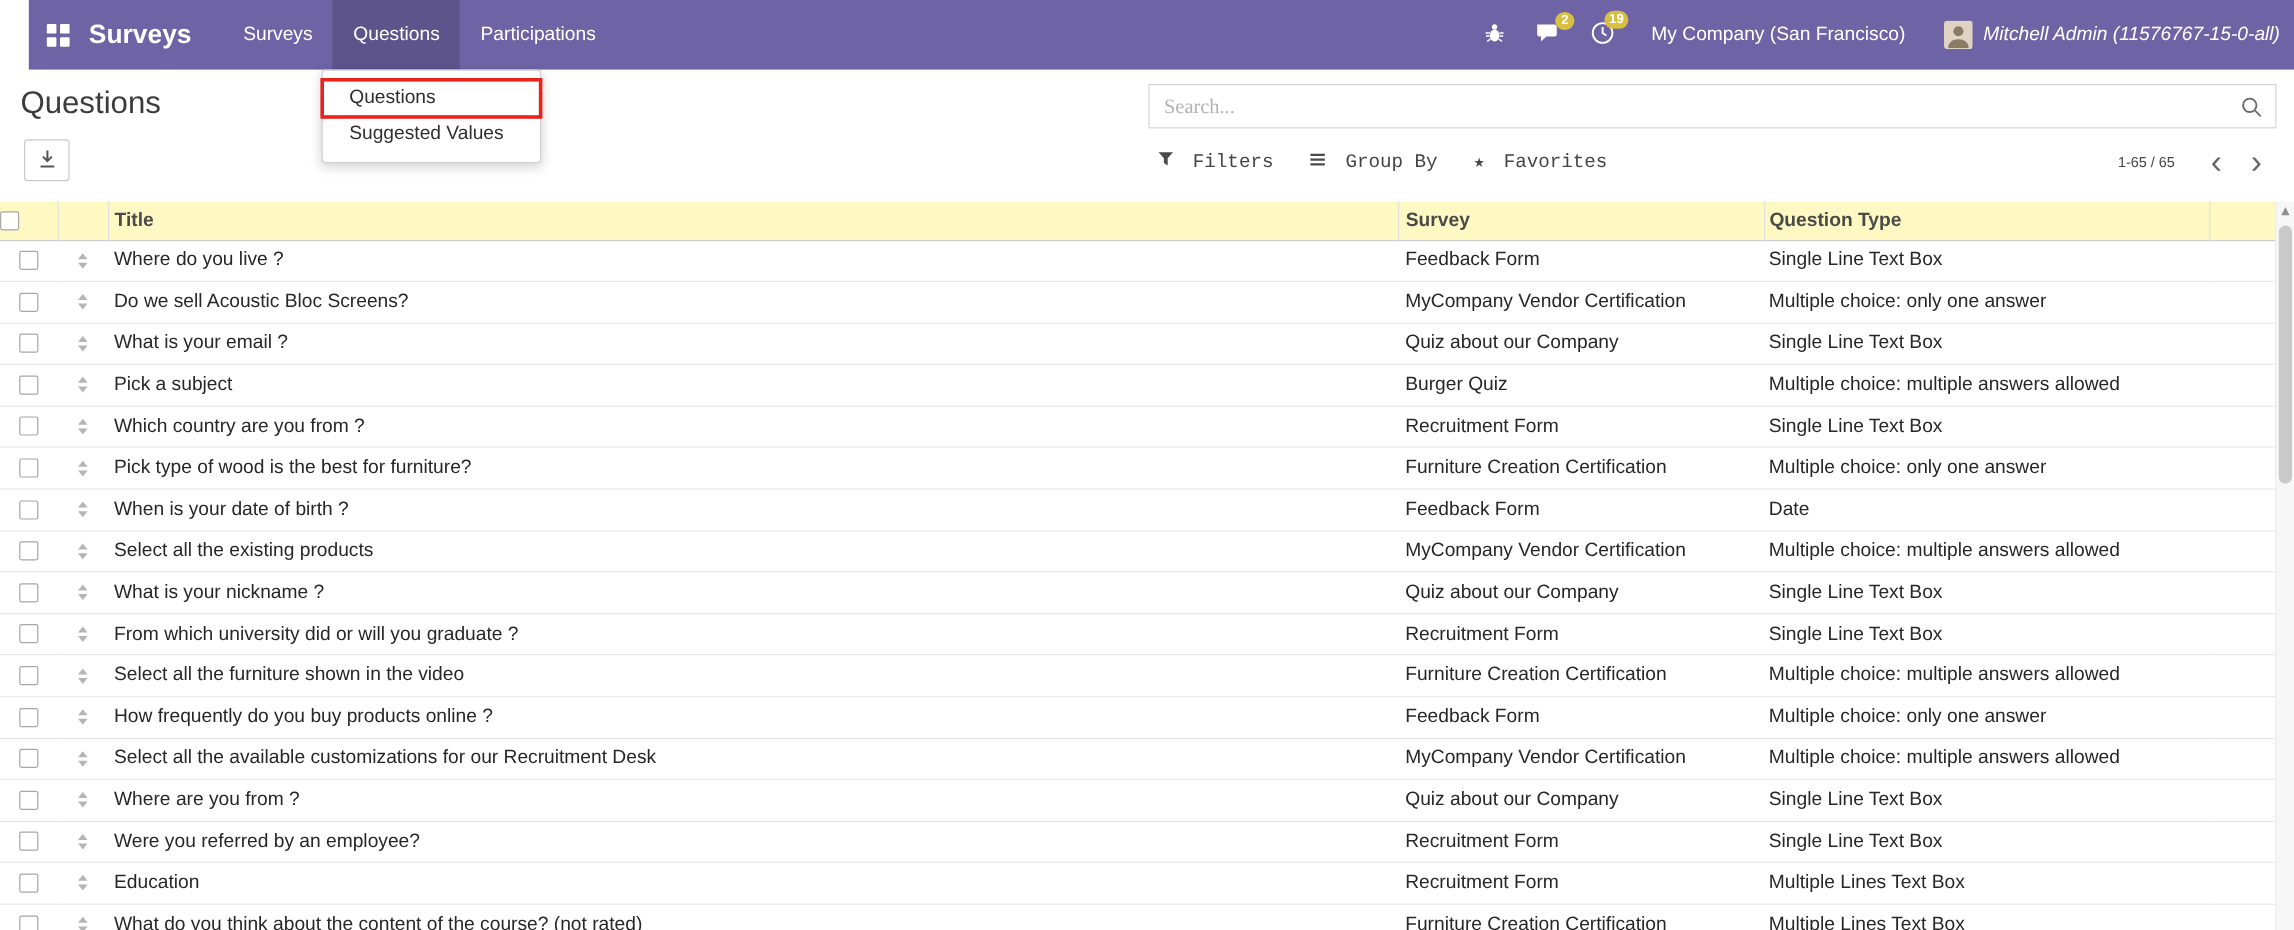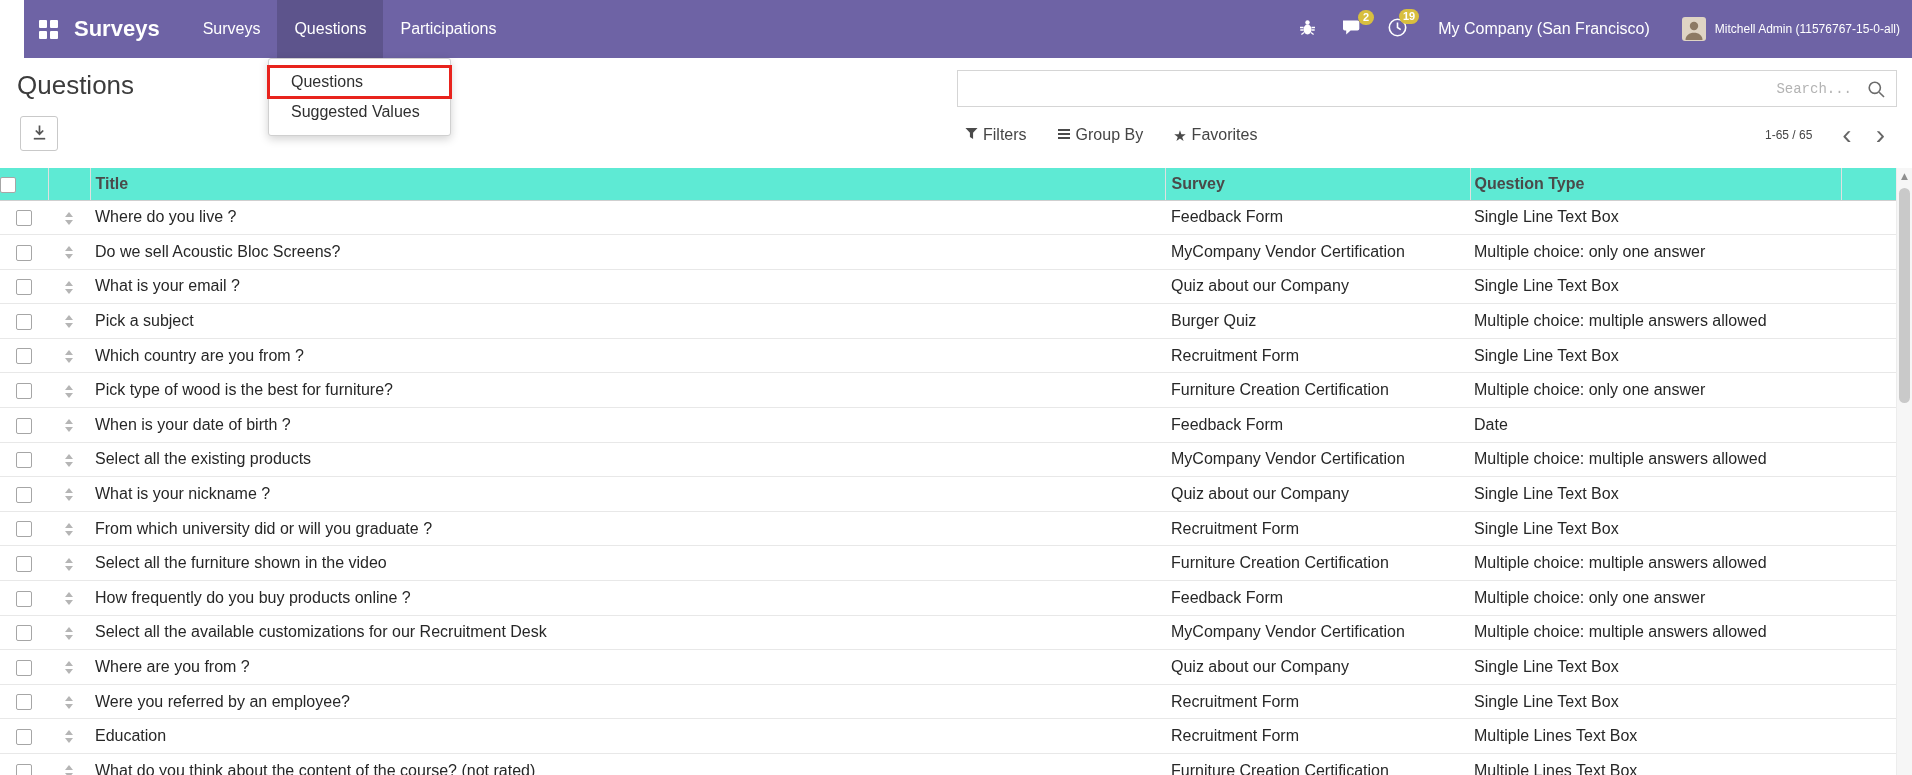--- a/index.html
+++ b/index.html
@@ -20,50 +20,50 @@
   .nav-item{display:flex;align-items:center;padding:0 17px;font-size:16px;color:#fff;text-decoration:none;cursor:pointer;}
   .nav-item.active{background:rgba(0,0,0,0.15);}
   .nav-right{display:flex;align-items:center;padding-right:12px;}
   .systray-btn{position:relative;background:none;border:none;margin-left:24px;cursor:pointer;display:flex;align-items:center;padding:0;}
   .badge{position:absolute;top:-8px;right:-11px;background:var(--badge-bg,#d8bf3f);color:#fff;
     font-size:11px;line-height:15px;min-width:16px;height:15px;border-radius:8px;padding:0 4px;
     text-align:center;font-weight:700;box-sizing:border-box;}
   .company{margin-left:30px;font-size:16px;cursor:pointer;white-space:nowrap;}
   .userblock{display:flex;align-items:center;margin-left:32px;cursor:pointer;}
   .avatar{width:24px;height:24px;border-radius:3px;overflow:hidden;flex:0 0 auto;}
-  .username{margin-left:9px;font-size:12px;white-space:nowrap;}
+  .username{margin-left:9px;font-size:16px;white-space:nowrap;font-style:italic;}
   
   .control-panel{position:absolute;top:58px;left:0;right:0;height:110px;background:#fff;}
   .page-title{position:absolute;left:17px;top:12px;margin:0;font-size:26px;font-weight:400;color:#3c3c3c;}
   .export-btn{position:absolute;left:20px;top:58px;width:38px;height:35px;border:1px solid #c9c9c9;
     background:#fff;border-radius:3px;display:flex;align-items:center;justify-content:center;cursor:pointer;}
   .search-area{position:absolute;left:957px;top:12px;width:940px;}
   .searchbox{position:relative;height:37px;border:1px solid #d5d5d5;background:#fff;box-sizing:border-box;}
-  .searchbox input{width:100%;height:100%;border:none;outline:none;padding:0 44px 0 12px;font-size:14px;
-    font-family:Liberation Mono, monospace;color:#333;box-sizing:border-box;background:transparent;text-align:right;}
+  .searchbox input{width:100%;height:100%;border:none;outline:none;padding:0 44px 0 12px;font-size:17px;
+    font-family:Liberation Serif, serif;color:#333;box-sizing:border-box;background:transparent;}
   .searchbox input::placeholder{color:#b3b3b3;}
   .search-icon{position:absolute;right:9px;top:8px;cursor:pointer;}
   .facet-row{margin-top:13px;display:flex;align-items:center;justify-content:space-between;height:30px;}
   .facet-buttons{display:flex;align-items:center;gap:30px;margin-left:8px;}
-  .facet-btn{display:flex;align-items:center;gap:5px;background:none;border:none;font-size:16px;
-    color:#454545;cursor:pointer;font-family:Liberation Sans, sans-serif;padding:0;}
+  .facet-btn{display:flex;align-items:center;gap:16px;background:none;border:none;font-size:16px;
+    color:#454545;cursor:pointer;font-family:Liberation Mono, monospace;padding:0;}
   .star-glyph{font-size:15px;color:#4a4a4a;line-height:1;}
   .pager{display:flex;align-items:center;}
   .pager-text{font-size:12px;color:#454545;margin-right:18px;}
   .pager-btn{background:none;border:none;font-size:28px;color:#666;cursor:pointer;line-height:26px;
     padding:0 12px;font-family:inherit;}
   
   .dropdown{position:absolute;left:268px;top:58px;width:181px;background:#fff;border:1px solid #d0d0d0;
     border-radius:3px;box-shadow:0 3px 10px rgba(0,0,0,0.18);padding:8px 0;z-index:60;}
   .dropdown-item{display:block;box-sizing:border-box;height:30px;line-height:20px;padding:5px 0 5px 22px;
     font-size:16px;color:#2f2f2f;text-decoration:none;cursor:pointer;}
   .dropdown-item.highlighted{outline:3px solid var(--annotation,#e8231d);outline-offset:-1px;}
   
   .list-table{position:absolute;top:168px;left:0;width:1897px;border-collapse:collapse;table-layout:fixed;}
-  .list-table thead th{background:#5eead4;height:32px;font-size:16px;font-weight:700;color:#4a4a4a;
+  .list-table thead th{background:#fef9c3;height:32px;font-size:16px;font-weight:700;color:#4a4a4a;
     text-align:left;border-bottom:1px solid #cfcfcf;border-right:1px solid #e0e0e0;box-sizing:border-box;padding:0;margin-top:13px;}
   .list-table thead th:last-child{border-right:none;}
   .list-table tbody tr{height:34.6px;cursor:pointer;}
   .list-table tbody td{border-bottom:1px solid #e8e8e8;font-size:16px;color:#272727;padding:0;
     white-space:nowrap;overflow:hidden;box-sizing:border-box;}
   .cell-check{text-align:center;}
   .cell-handle{text-align:center;}
   .cell-title{padding-left:5px !important;}
   .cell-survey{padding-left:6px !important;}
   .cell-type{padding-left:4px !important;}

